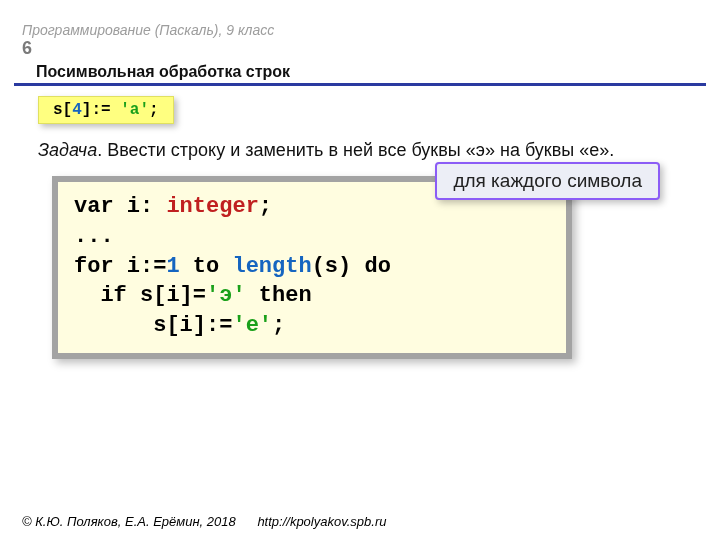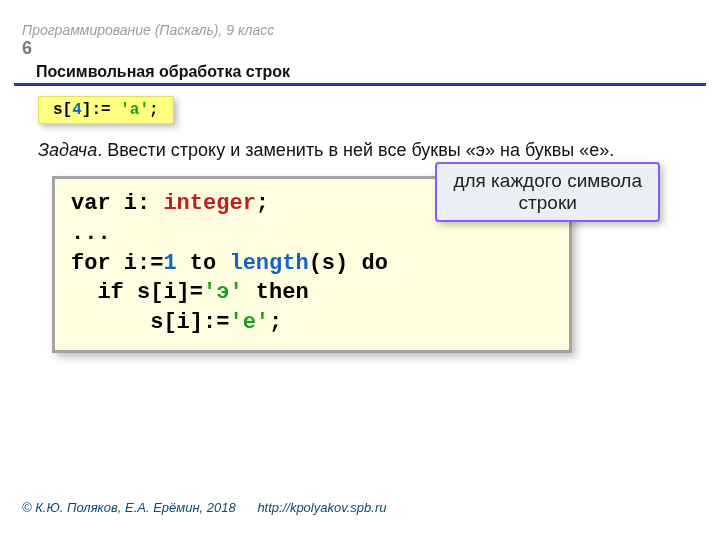--- a/index.html
+++ b/index.html
@@ -55,21 +55,21 @@
     margin-left: 26px;
   }
   .task-label { font-style: italic; }
   .code-block-wrap {
     position: relative;
     margin: 4px 0 0 52px;
     width: 520px;
   }
   .code-block {
     background: #fffde0;
-    border: 3px solid #a3a3a3;
+    border: 6px solid #a3a3a3;
     box-shadow: 4px 4px 8px rgba(0,0,0,0.25);
     padding: 10px 16px 12px 16px;
     font-family: "Courier New", monospace;
     font-size: 22px;
     font-weight: bold;
     line-height: 1.35;
     white-space: pre;
   }
   .callout {
     position: absolute;
@@ -80,25 +80,25 @@
     border-radius: 4px;
     box-shadow: 3px 3px 7px rgba(0,0,0,0.25);
     padding: 6px 16px;
     font-size: 19px;
     color: #222;
     text-align: center;
     line-height: 1.15;
   }
   .footer {
     position: absolute;
-    bottom: 25px;
+    bottom: 11px;
     left: 22px;
     font-size: 13px;
     font-style: italic;
-    color: #0c4a6e;
+    color: #000000;
   }
   .footer .url { margin-left: 18px; }
   
   .tk-kw   { color: #000; }
   .tk-num  { color: #1565c0; }
   .tk-str  { color: #1aa01a; }
   .tk-type { color: #c02020; }
   .tk-fn   { color: #1565c0; }
 </style>
 </head>
@@ -123,21 +123,20 @@
 
 <div class="code-block-wrap">
   <div class="code-block"><span class="tk-kw">var i: </span><span class="tk-type">integer</span><span class="tk-kw">;</span>
 <span class="tk-kw">...</span>
 <span class="tk-kw">for i:=</span><span class="tk-num">1</span><span class="tk-kw"> to </span><span class="tk-fn">length</span><span class="tk-kw">(s) do</span>
 <span class="tk-kw">  if s[i]=</span><span class="tk-str">'э'</span><span class="tk-kw"> then</span>
 <span class="tk-kw">      s[i]:=</span><span class="tk-str">'е'</span><span class="tk-kw">;</span></div>
 
   <div class="callout">
     <div>для каждого символа</div>
-    <div>строки</div>
   </div>
 </div>
 
 <div class="footer">
   <span>© К.Ю. Поляков, Е.А. Ерёмин, 2018</span>
   <span class="url">http://kpolyakov.spb.ru</span>
 </div>
 
 
 

